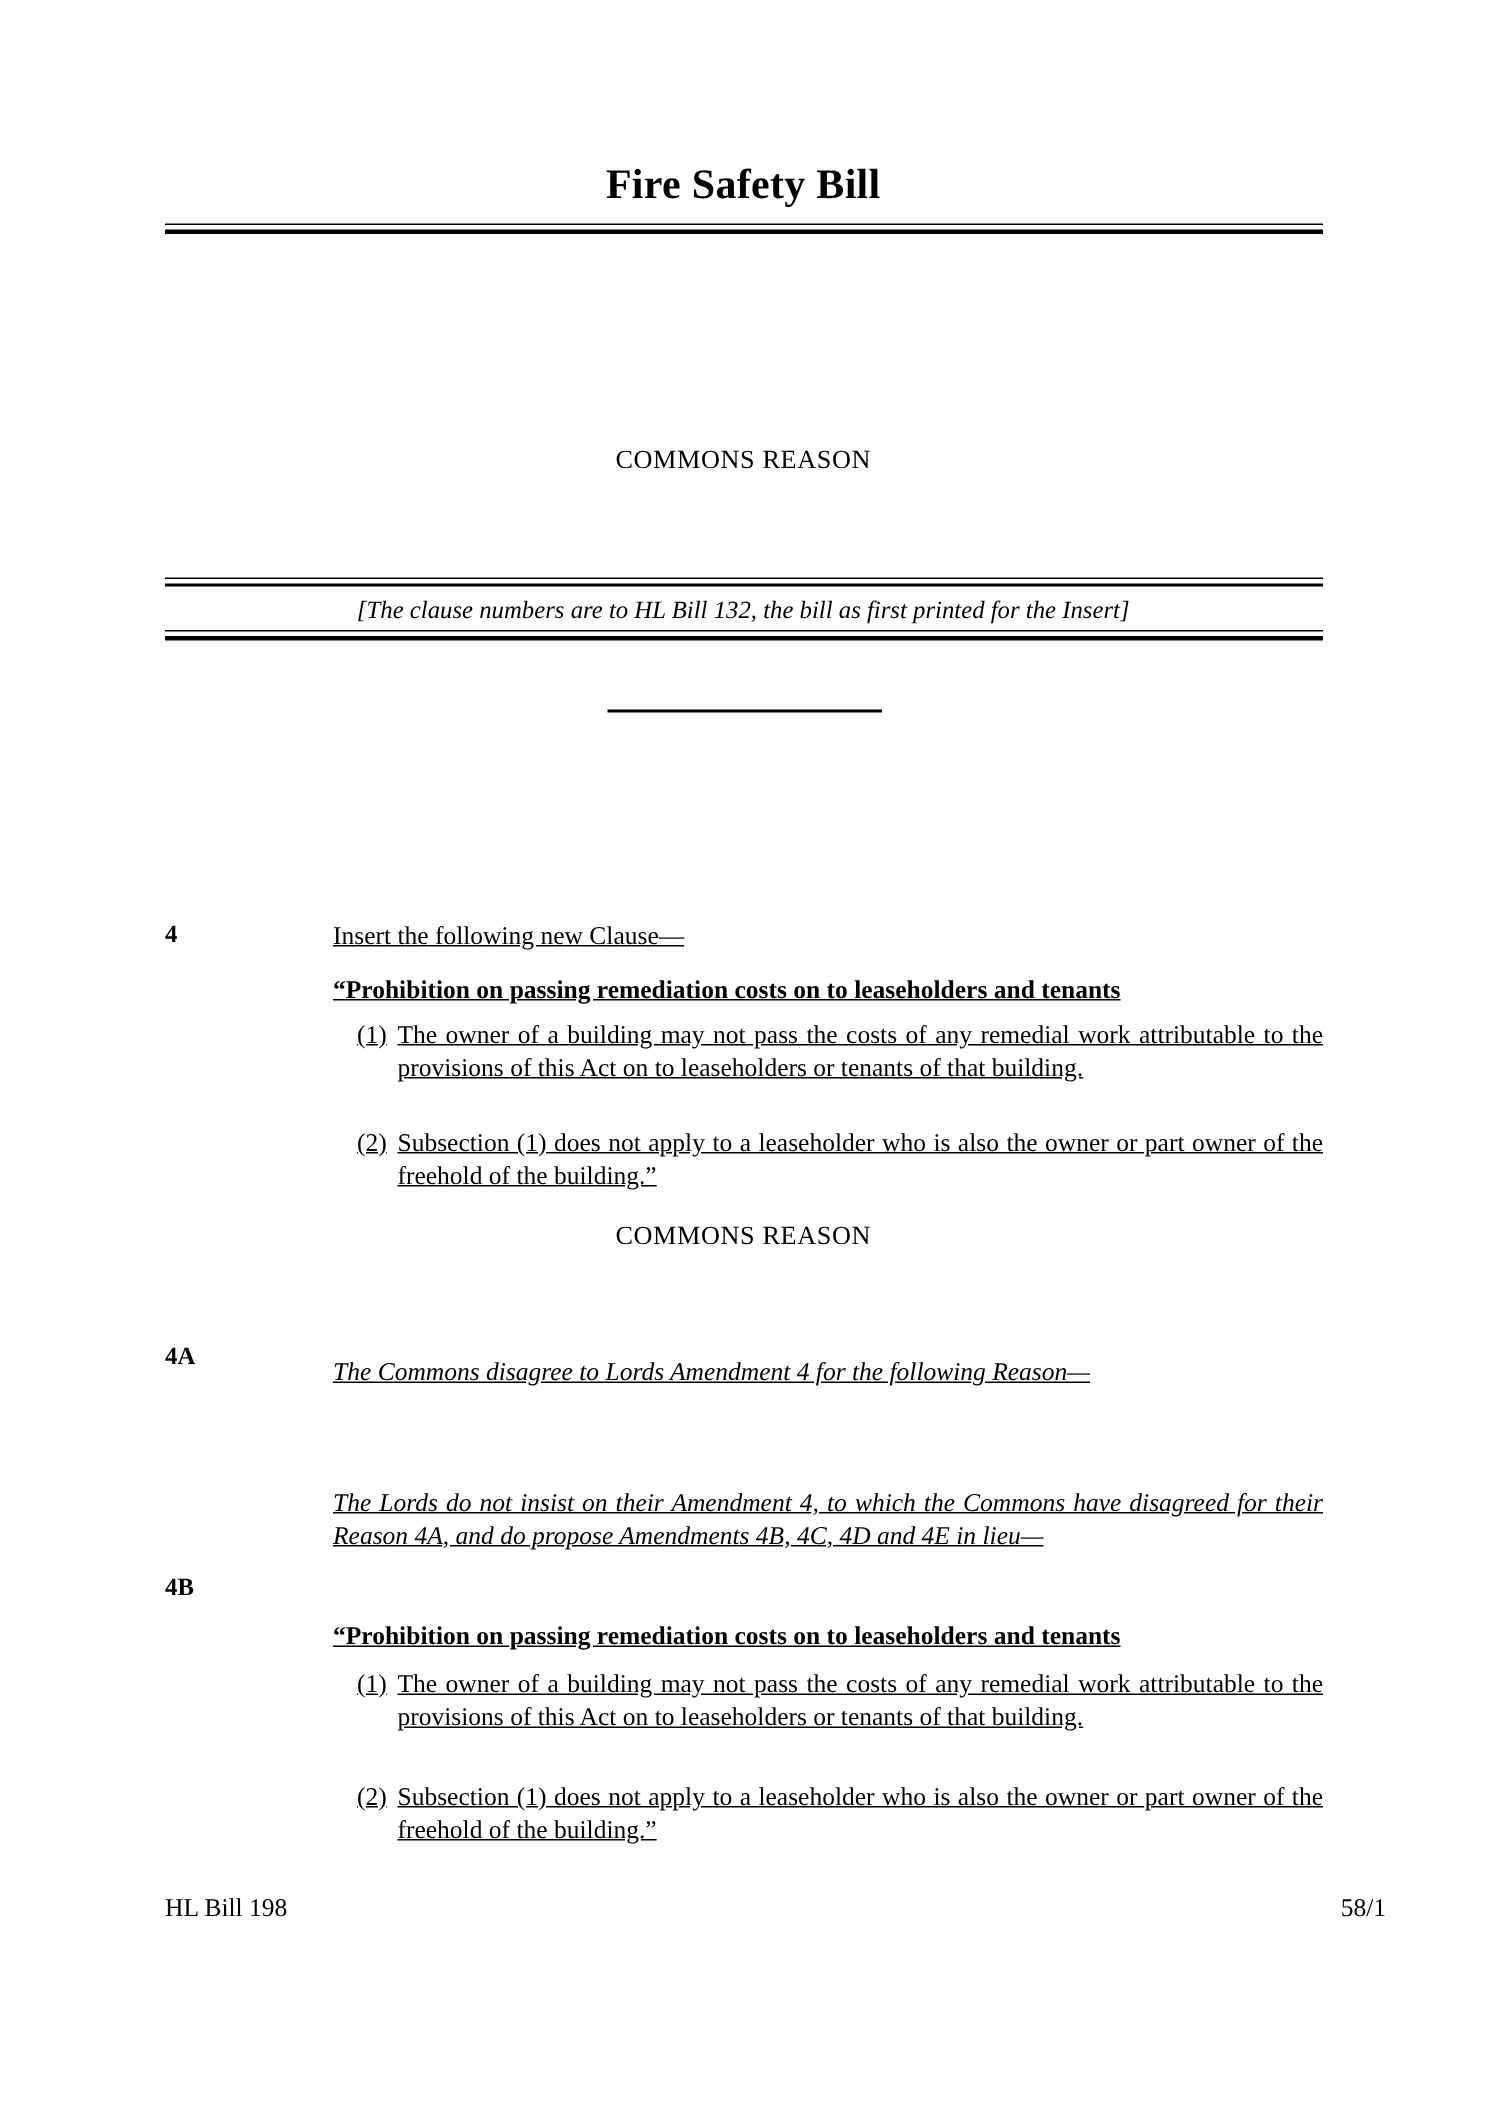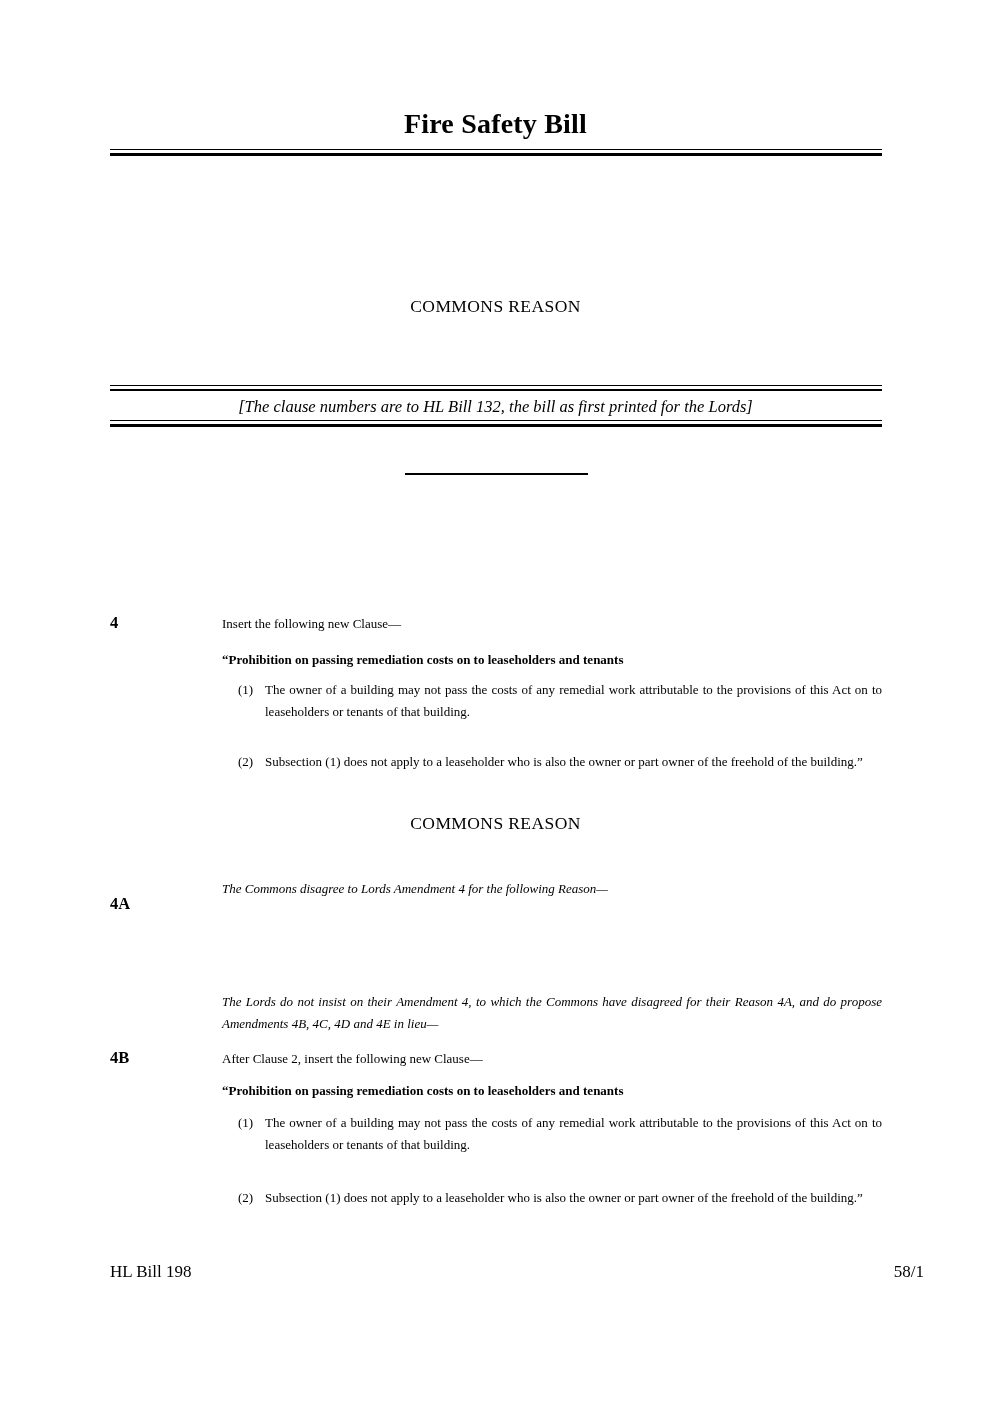--- a/index.html
+++ b/index.html
@@ -32,31 +32,31 @@
   .note-text { top: 397px; font-style: italic; font-size: 16.5px; }
   .note-rule-bottom { top: 420px; border-top: 1px solid #000; border-bottom: 3px solid #000; }
 
   .short-divider { top: 473px; left: 405px; width: 183px; height: 2px; background: #000; }
 
   .after-clause { top: 538px; font-size: 17px; font-weight: bold; }
   .lords-amendment { top: 578px; }
   .commons-reason-2 { top: 813px; }
   .non-insistence { top: 952px; }
 
-  .body-text { font-size: 13px; line-height: 21.5px; }
+  .body-text { font-size: 17px; line-height: 21.5px; text-decoration: underline; }
 
   .marker { left: 110px; font-weight: bold; font-size: 16.5px; }
   .marker-4  { top: 613px; }
   .marker-4a { top: 894px; }
   .marker-4b { top: 1048px; }
 
   .main-col { left: 222px; width: 660px; }
   .instruction-4  { top: 613px; }
   .clause-title-4 { top: 649px; font-weight: bold; }
-  .disagree-intro { top: 878px; font-style: italic; }
+  .disagree-intro { top: 904px; font-style: italic; }
   .reason-4a      { top: 894px; font-style: italic; text-align: justify; }
   .lords-intro    { top: 991px; font-style: italic; text-align: justify; }
   .instruction-4b { top: 1048px; }
   .clause-title-4b{ top: 1080px; font-weight: bold; }
 
   .subsection { left: 222px; width: 660px; display: flex; }
   .sub1-4  { top: 679px; }
   .sub2-4  { top: 751px; }
   .sub1-4b { top: 1112px; }
   .sub2-4b { top: 1187px; }
@@ -70,21 +70,21 @@
 <body>
 
 <div class="page">
 
   <div class="abs centered doc-title">Fire Safety Bill</div>
   <div class="abs rule-double title-rule"></div>
 
   <div class="abs centered caps-heading commons-reason-1">COMMONS REASON</div>
 
   <div class="abs rule-double note-rule-top"></div>
-  <div class="abs centered note-text">[The clause numbers are to HL Bill 132, the bill as first printed for the Lords]</div>
+  <div class="abs centered note-text">[The clause numbers are to HL Bill 132, the bill as first printed for the Insert]</div>
   <div class="abs rule-double note-rule-bottom"></div>
 
   <div class="abs short-divider"></div>
 
 
   <div class="abs marker marker-4">4</div>
   <div class="abs main-col body-text instruction-4">Insert the following new Clause—</div>
   <div class="abs main-col body-text clause-title-4">“Prohibition on passing remediation costs on to leaseholders and tenants</div>
 
   <div class="abs subsection body-text sub1-4">
@@ -97,21 +97,20 @@
   </div>
 
   <div class="abs centered caps-heading commons-reason-2">COMMONS REASON</div>
   <div class="abs main-col body-text disagree-intro">The Commons disagree to Lords Amendment 4 for the following Reason—</div>
 
   <div class="abs marker marker-4a">4A</div>
 
   <div class="abs main-col body-text lords-intro">The Lords do not insist on their Amendment 4, to which the Commons have disagreed for their Reason 4A, and do propose Amendments 4B, 4C, 4D and 4E in lieu—</div>
 
   <div class="abs marker marker-4b">4B</div>
-  <div class="abs main-col body-text instruction-4b">After Clause 2, insert the following new Clause—</div>
   <div class="abs main-col body-text clause-title-4b">“Prohibition on passing remediation costs on to leaseholders and tenants</div>
 
   <div class="abs subsection body-text sub1-4b">
     <span class="sub-num">(1)</span>
     <span class="sub-text">The owner of a building may not pass the costs of any remedial work attributable to the provisions of this Act on to leaseholders or tenants of that building.</span>
   </div>
   <div class="abs subsection body-text sub2-4b">
     <span class="sub-num">(2)</span>
     <span class="sub-text">Subsection (1) does not apply to a leaseholder who is also the owner or part owner of the freehold of the building.”</span>
   </div>

